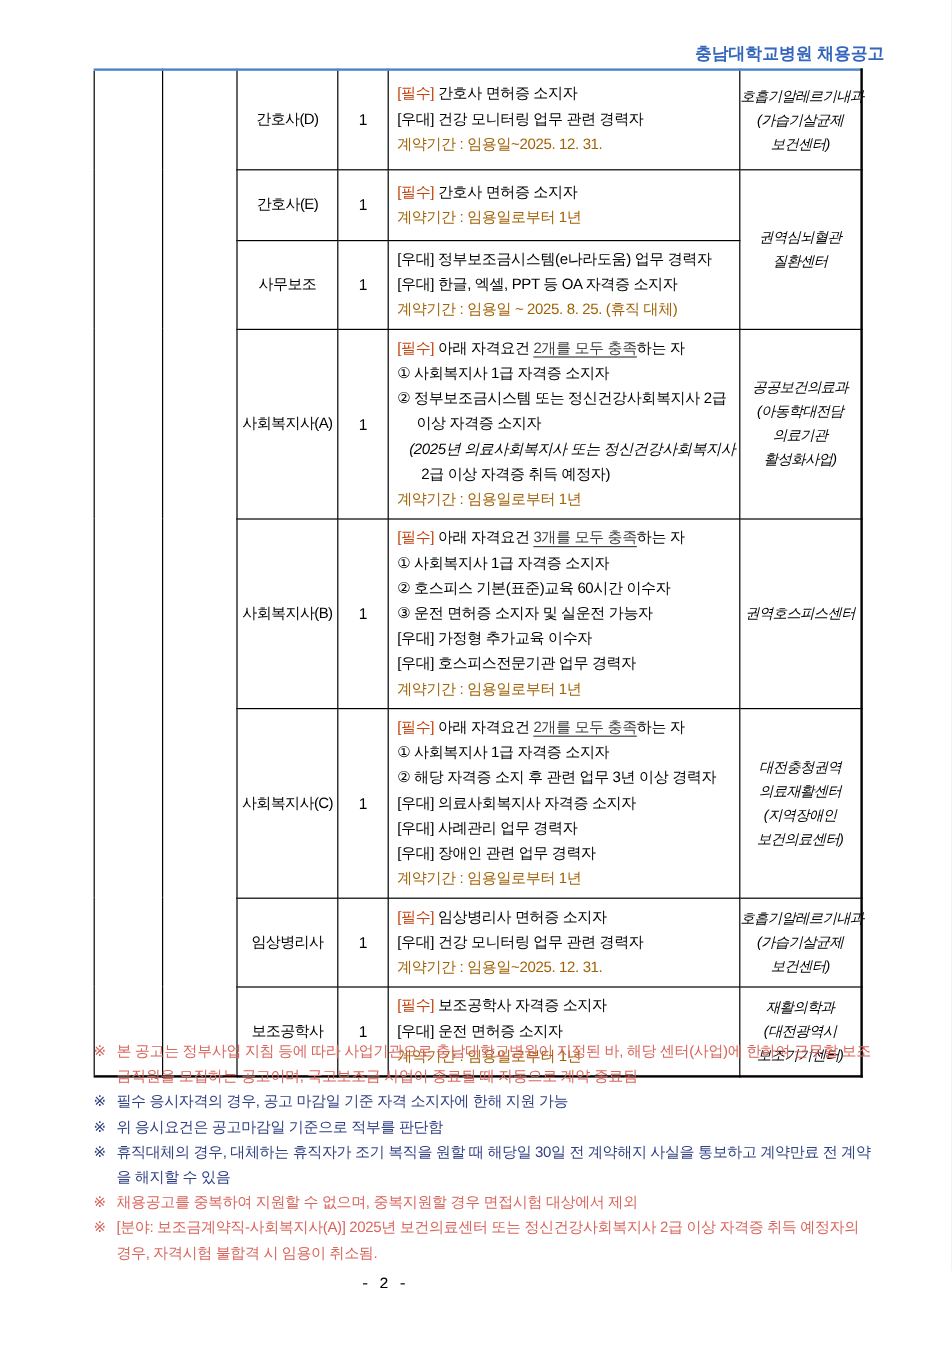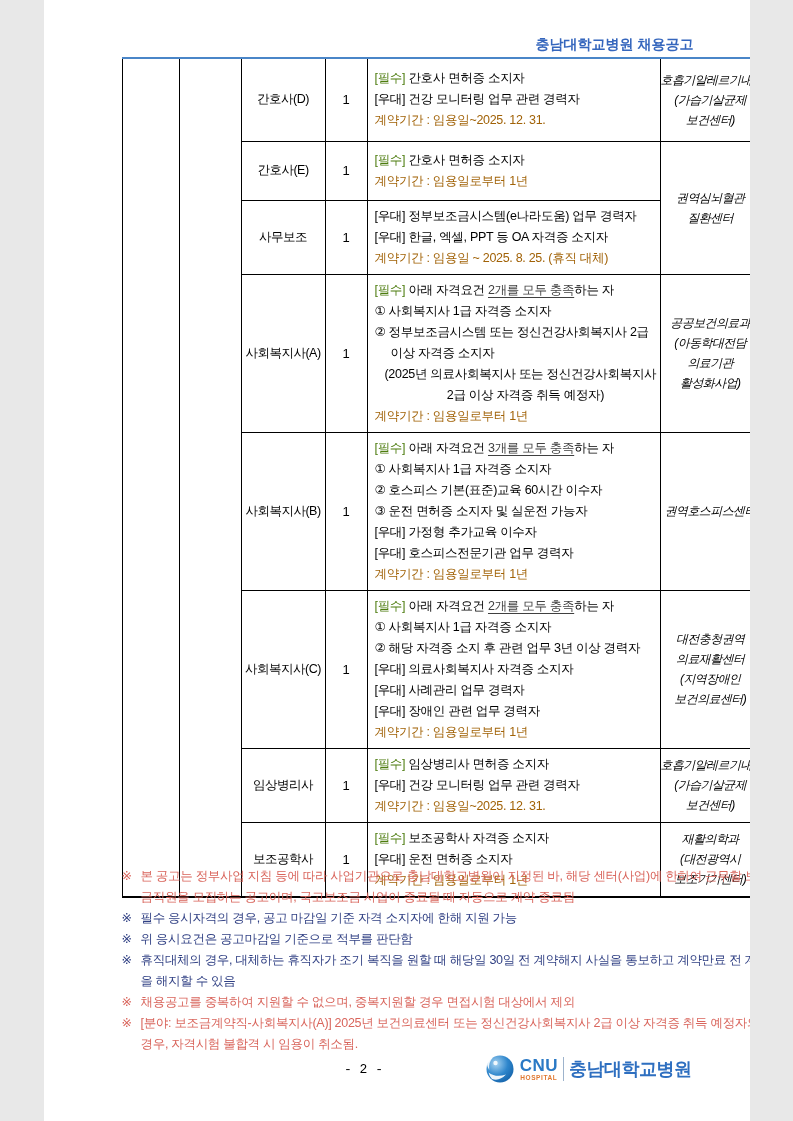--- a/index.html
+++ b/index.html
@@ -1,18 +1,18 @@
 <!DOCTYPE html>
 <html><head>
 <meta charset="utf-8">
 <style>
   * { margin:0; padding:0; box-sizing:border-box; }
   html,body { background:#e8e8e8; }
   .page {
-    position:relative; width:706px; height:1121px; margin:0 auto;
+    position:relative; width:793px; height:1121px; margin:0 auto;
     background:#ffffff; overflow:hidden;
     font-family:"Liberation Sans","DejaVu Sans",sans-serif;
     color:#000;
   }
   
   .doc-header {
     position:absolute; top:36px; right:56px;
     font-size:14px; font-weight:bold; color:#3566bd; letter-spacing:0px;
   }
   
@@ -27,24 +27,24 @@
   td.thickleft { border-left-width:4px; }
   td.c-blank { background:#fff; }
   td.c-pos {
     text-align:center; font-size:12.5px; letter-spacing:-0.5px;
     white-space:nowrap; padding:0 1px;
   }
   td.c-cnt { text-align:center; font-size:13px; }
   td.c-req { padding:5px 3px 5px 7px; }
   .rline { font-size:12.5px; line-height:21px; white-space:nowrap; letter-spacing:-0.3px; }
   .rline.ind1 { padding-left:16px; }
-  .rline.ind2 { padding-left:10px; }
-  .rline.ind3 { padding-left:20px;text-align:center; }
+  .rline.ind2 { padding-left:10px;font-style:italic; }
+  .rline.ind3 { padding-left:20px; }
   .seg-plain { color:#000; }
-  .seg-red { color:#4d7c0f; }
+  .seg-red { color:#c2410c; }
   .seg-blue { color:#a16207; }
   .seg-u { color:#404040; text-decoration:underline; text-underline-offset:3px; }
   td.c-dept { text-align:center; padding:2px 0;font-style:italic; }
   .dline {
     font-size:12px; line-height:20px; white-space:nowrap;
     letter-spacing:-0.6px; text-align:center;
   }
   
   .notes { position:absolute; left:78px; top:866px; width:652px; }
   .note { display:flex; font-size:12.5px; line-height:21px; letter-spacing:-0.3px; margin-bottom:0px; }
@@ -227,35 +227,14 @@
         <span class="txt">채용공고를 중복하여 지원할 수 없으며, 중복지원할 경우 면접시험 대상에서 제외</span>
       </div>
       <div class="note tone-red">
         <span class="marker">※</span>
         <span class="txt">[분야: 보조금계약직-사회복지사(A)] 2025년 보건의료센터 또는 정신건강사회복지사 2급 이상 자격증 취득 예정자의 경우, 자격시험 불합격 시 임용이 취소됨.</span>
       </div>
     </div>
 
   <div class="page-number">- 2 -</div>
 
-  <div class="logo">
-    <svg width="30" height="30" viewBox="0 0 30 30">
-      <defs>
-        <radialGradient id="gg" cx="35%" cy="30%" r="80%">
-          <stop offset="0" stop-color="#a8d4f2"></stop>
-          <stop offset="0.55" stop-color="#2e86cc"></stop>
-          <stop offset="1" stop-color="#1461a8"></stop>
-        </radialGradient>
-      </defs>
-      <circle cx="15" cy="15" r="13.5" fill="url(#gg)"></circle>
-      <path d="M8 3.5 Q3 8.5 4.2 16 Q0.8 10.5 3 6.8 Q5 4 8 3.5 Z" fill="#ffffff" opacity="0.9"></path>
-      <path d="M3.5 18.5 Q11 24 21 20.5 Q14.5 27.5 7 25 Q4.5 22.5 3.5 18.5 Z" fill="#ffffff" opacity="0.92"></path>
-      <circle cx="10.5" cy="9" r="2.2" fill="#ffffff" opacity="0.85"></circle>
-    </svg>
-    <div class="cnu-block">
-      <div class="cnu-text">CNU</div>
-      <div class="hospital-text">HOSPITAL</div>
-    </div>
-    <div class="logo-divider"></div>
-    <div class="logo-name">충남대학교병원</div>
-  </div>
 
 </div>
 
 </body></html>

